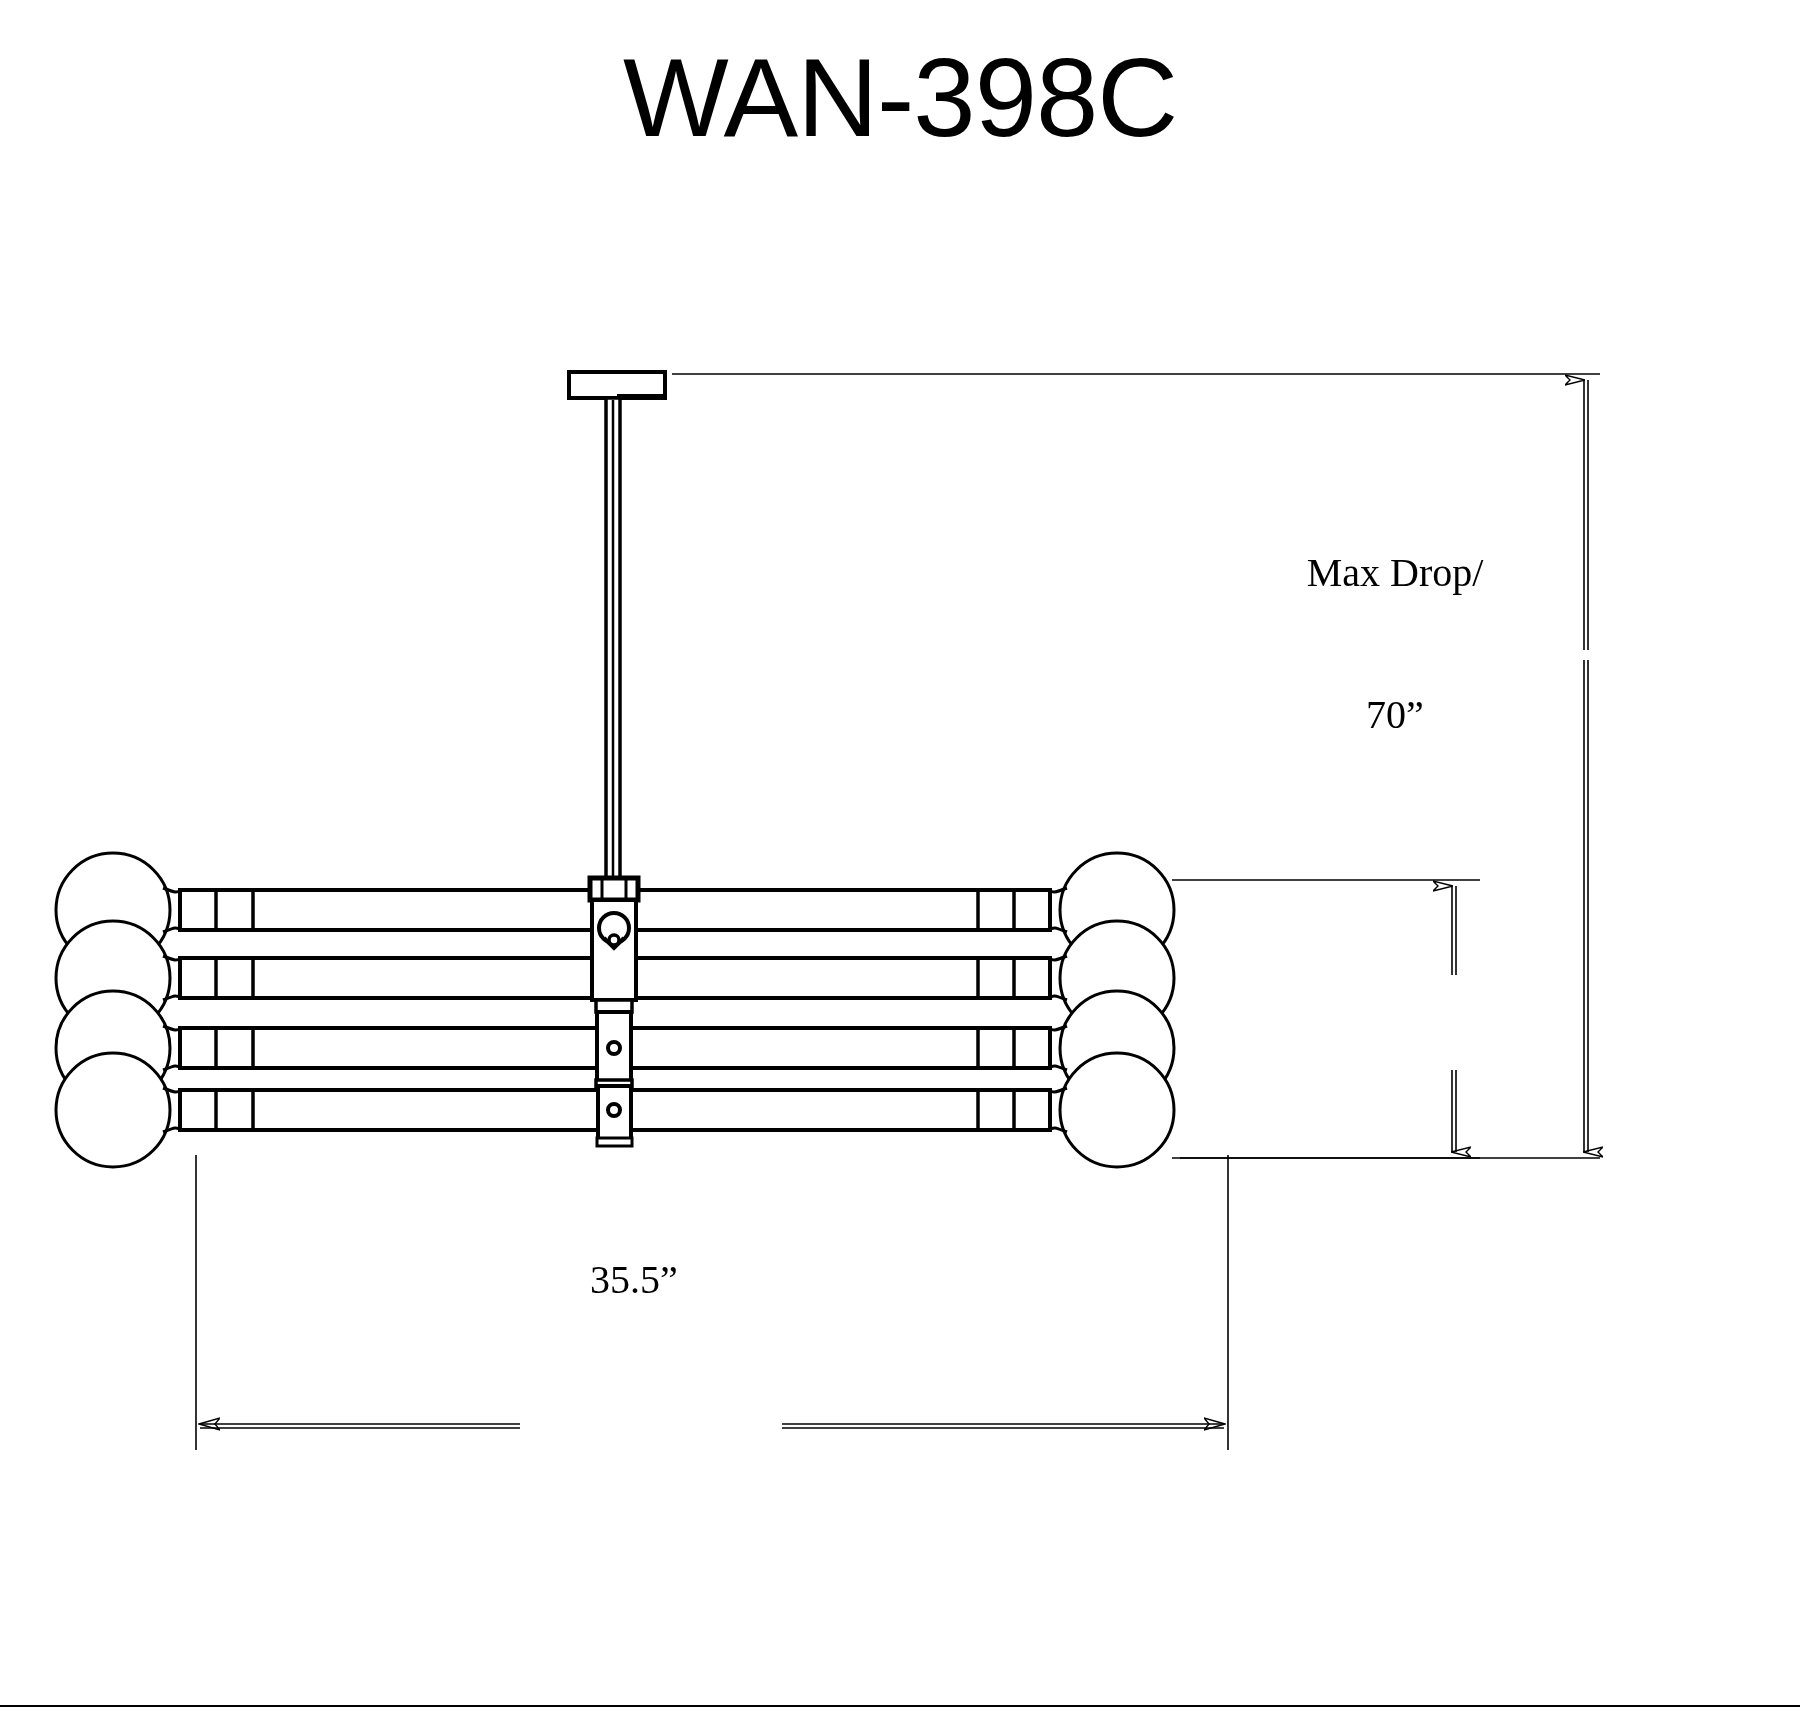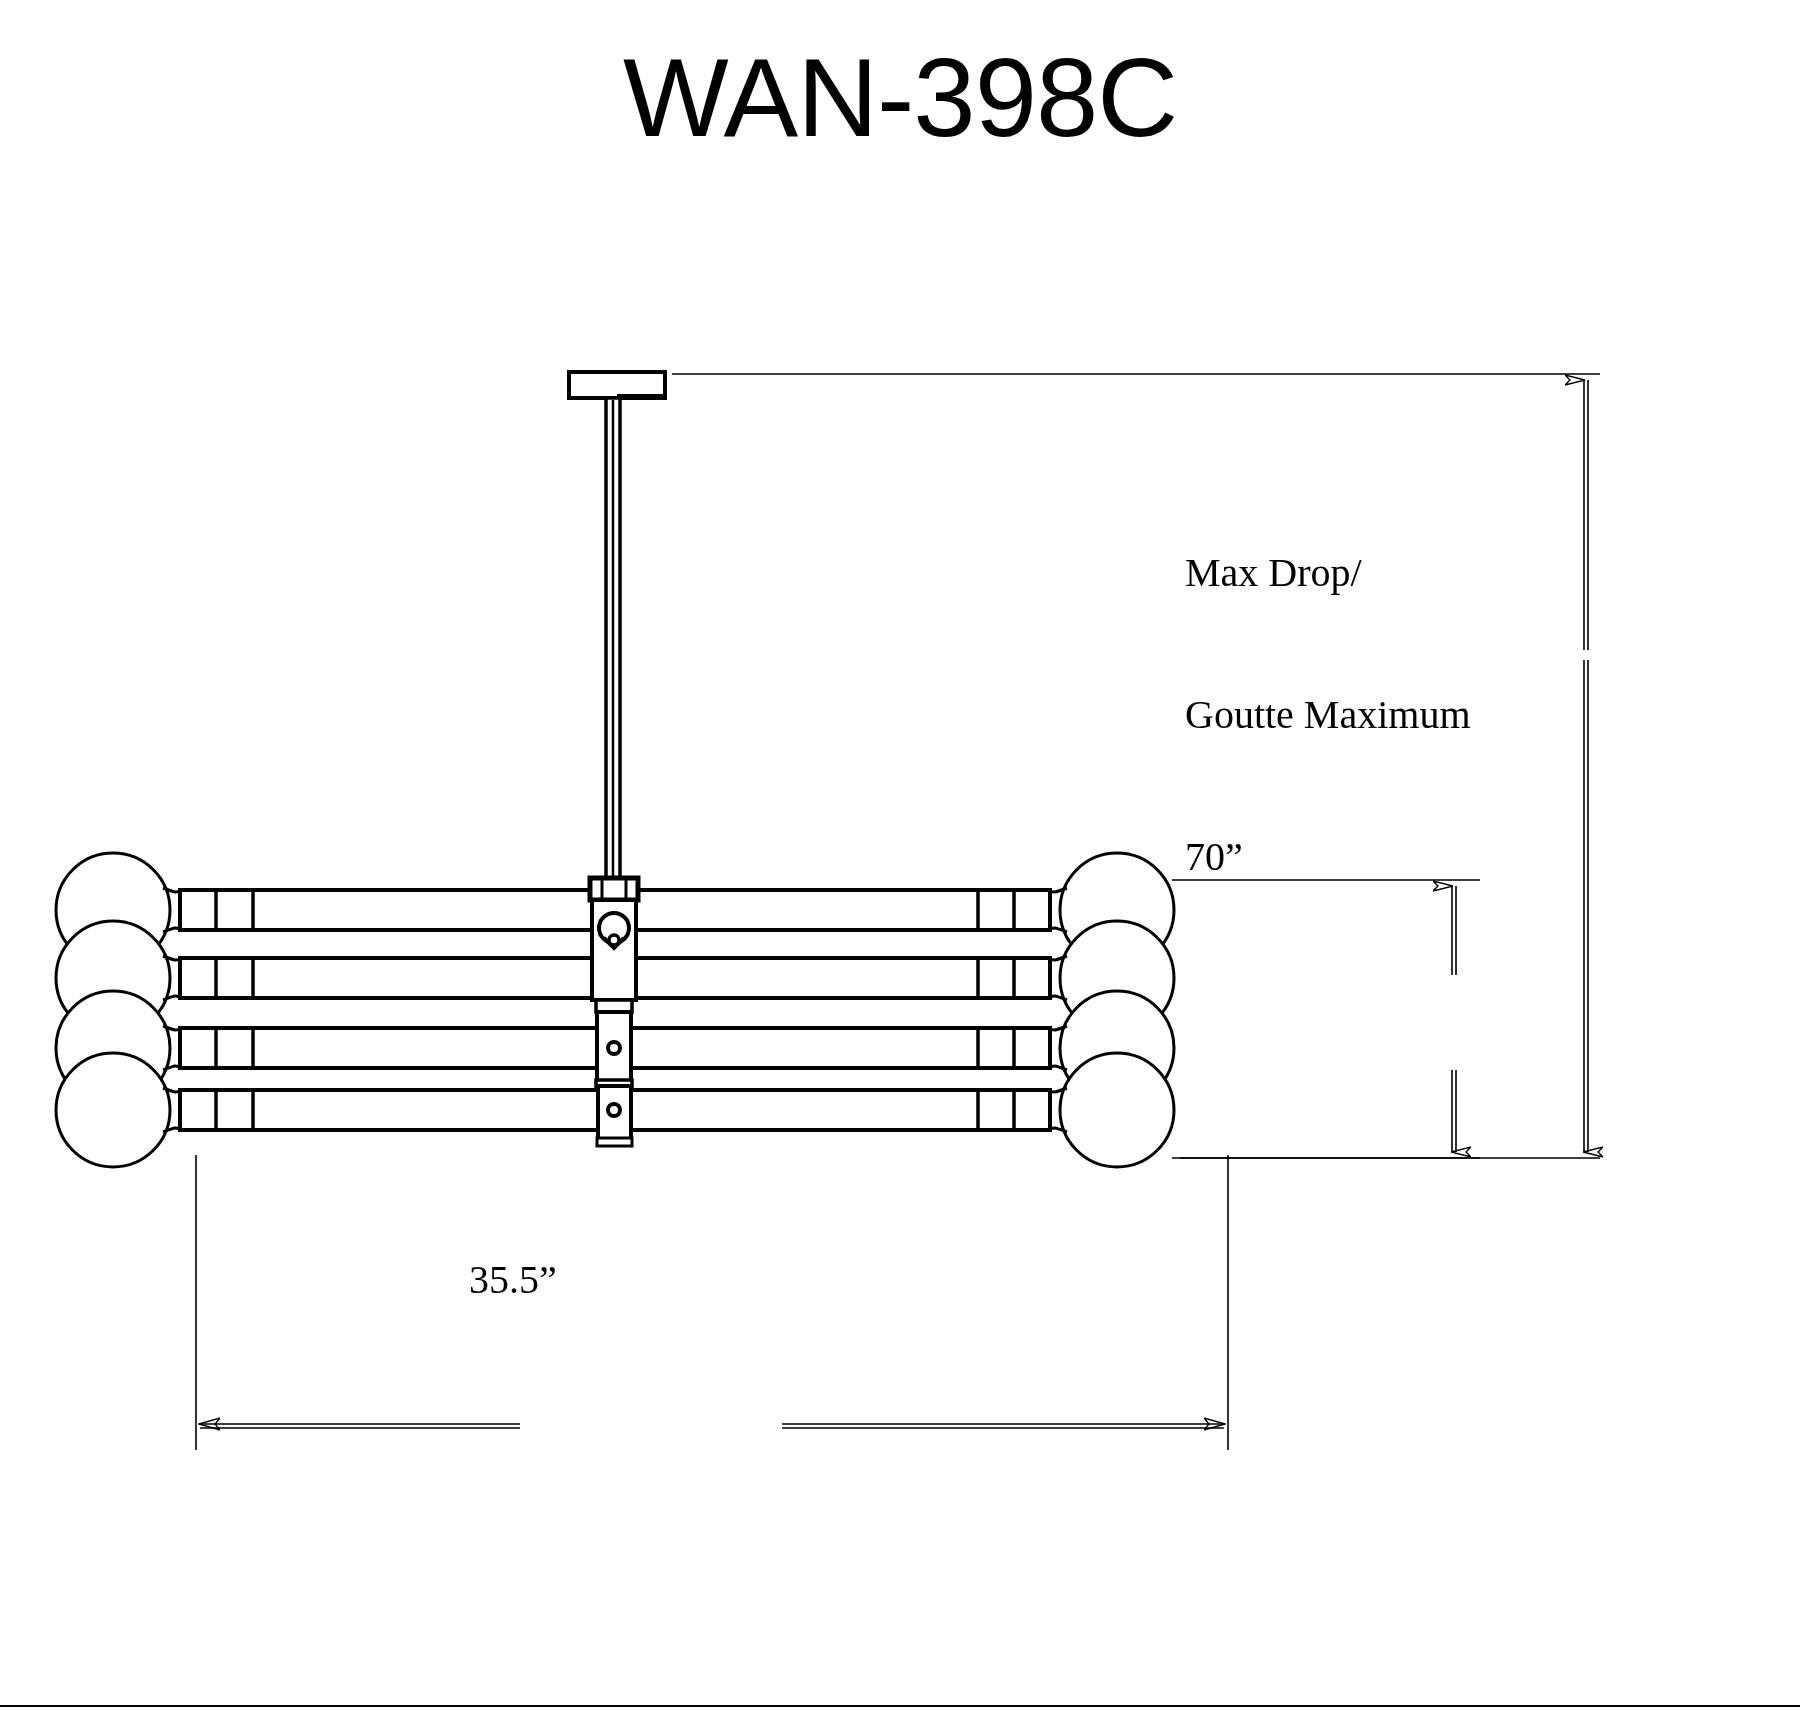--- a/index.html
+++ b/index.html
@@ -42,21 +42,21 @@
     letter-spacing: -1px;
     font-weight: 400;
     color: #000000;
     white-space: nowrap;
   }
   .dimlabel {
     position: absolute;
     font-family: "Liberation Serif", "DejaVu Serif", serif;
     color: #000000;
     white-space: pre;
-    text-align: left;
+    text-align: center;
     line-height: 1.18;
   }
   #maxdrop-label {
     left: 1185px;
     top: 455px;
     width: 420px;
     font-size: 40px;
   }
   #height-label {
     left: 1150px;
@@ -227,21 +227,20 @@
 
       <line x1="782" y1="1424" x2="1224" y2="1424" stroke="#000000" stroke-width="1.6" marker-end="url(#arrRight)"></line>
       <line x1="782" y1="1428" x2="1224" y2="1428" stroke="#000000" stroke-width="1.6"></line>
     </g>
 
     <line x1="0" y1="1706" x2="1800" y2="1706" stroke="#000000" stroke-width="2"></line>
   </svg>
 
   <div class="dimlabel" id="maxdrop-label">
     <span class="lbl-line">Max Drop/</span>
-    <span class="lbl-line">Goutte Maximum</span>
     <span class="lbl-line">70”</span>
   </div>
 
 
   <div class="dimlabel" id="width-label">
     <span class="lbl-line">35.5”</span>
   </div>
 
 </div>
 

